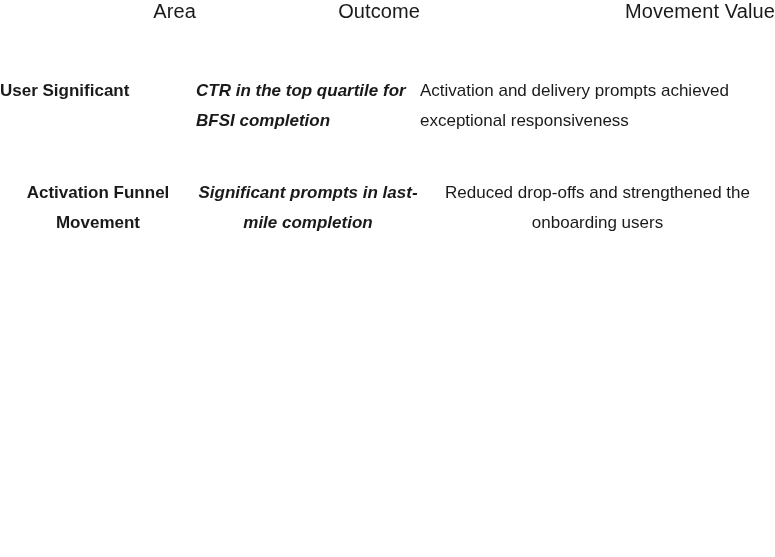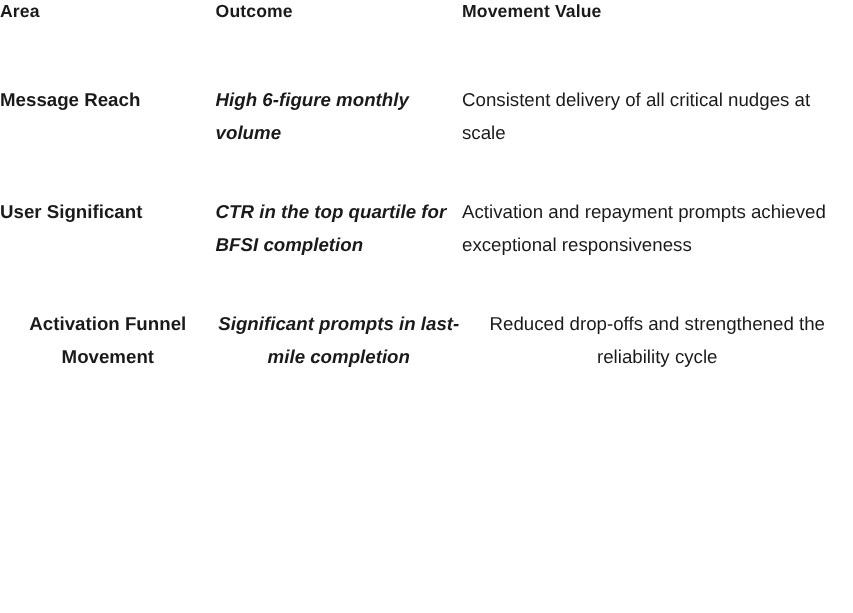--- a/index.html
+++ b/index.html
@@ -44,23 +44,23 @@
   
   .hdr-row-top td {
     height: 76px;
     padding-top: 16px;
   }
   .hdr-row-sub td {
     height: 78px;
     padding-top: 22px;
   }
   .hdr-cell {
-    text-align: left;
-    font-weight: bold;
-    font-size: 16px;
+    text-align: right;
+    font-weight: normal;
+    font-size: 20px;
     line-height: 22px;
     letter-spacing: 0.1px;
   }
 
   
   .body-row td {
     height: 102px;
     padding-top: 9px;
   }
   .body-row:last-child td {
@@ -109,30 +109,25 @@
     <thead>
       <tr class="hdr-row-top">
         <td class="hdr-cell">Area</td>
         <td class="hdr-cell">Outcome</td>
         <td class="hdr-cell">Movement Value</td>
       </tr>
     </thead>
 
     <tbody>
       <tr class="body-row">
-        <td class="cell-metric">Message Reach</td>
-        <td class="cell-indicator">High 6-figure monthly volume</td>
-        <td class="cell-meaning">Consistent delivery of all critical nudges at scale</td>
-      </tr>
-      <tr class="body-row">
         <td class="cell-metric">User Significant</td>
         <td class="cell-indicator">CTR in the top quartile for BFSI completion</td>
-        <td class="cell-meaning">Activation and repayment prompts achieved exceptional responsiveness</td>
+        <td class="cell-meaning">Activation and delivery prompts achieved exceptional responsiveness</td>
       </tr>
       <tr class="body-row">
         <td class="cell-metric">Activation Funnel Movement</td>
         <td class="cell-indicator">Significant prompts in last-mile completion</td>
-        <td class="cell-meaning">Reduced drop-offs and strengthened the reliability cycle</td>
+        <td class="cell-meaning">Reduced drop-offs and strengthened the onboarding users</td>
       </tr>
     </tbody>
   </table>
 
 </div>
 
 </body></html>

